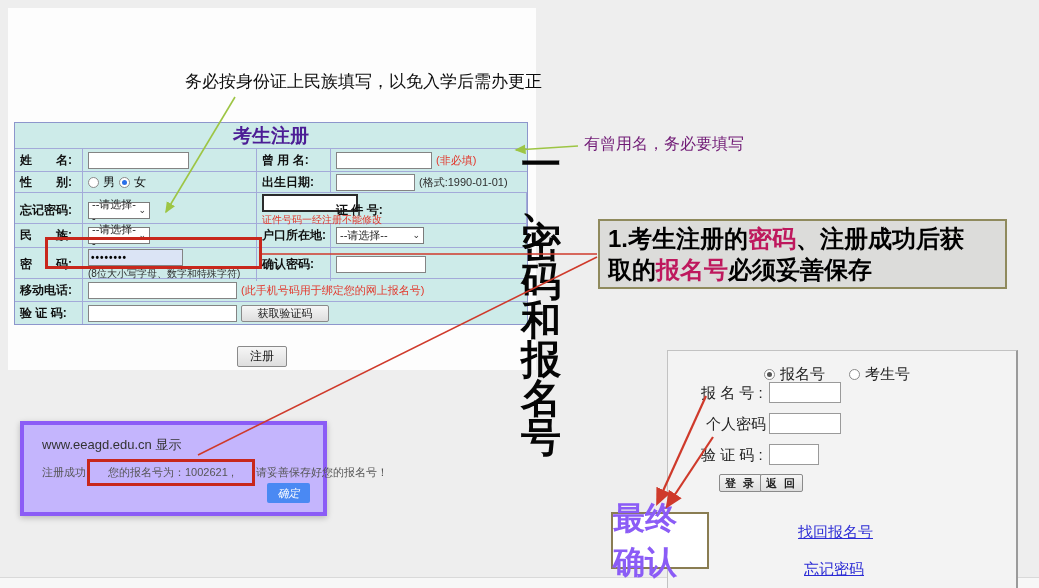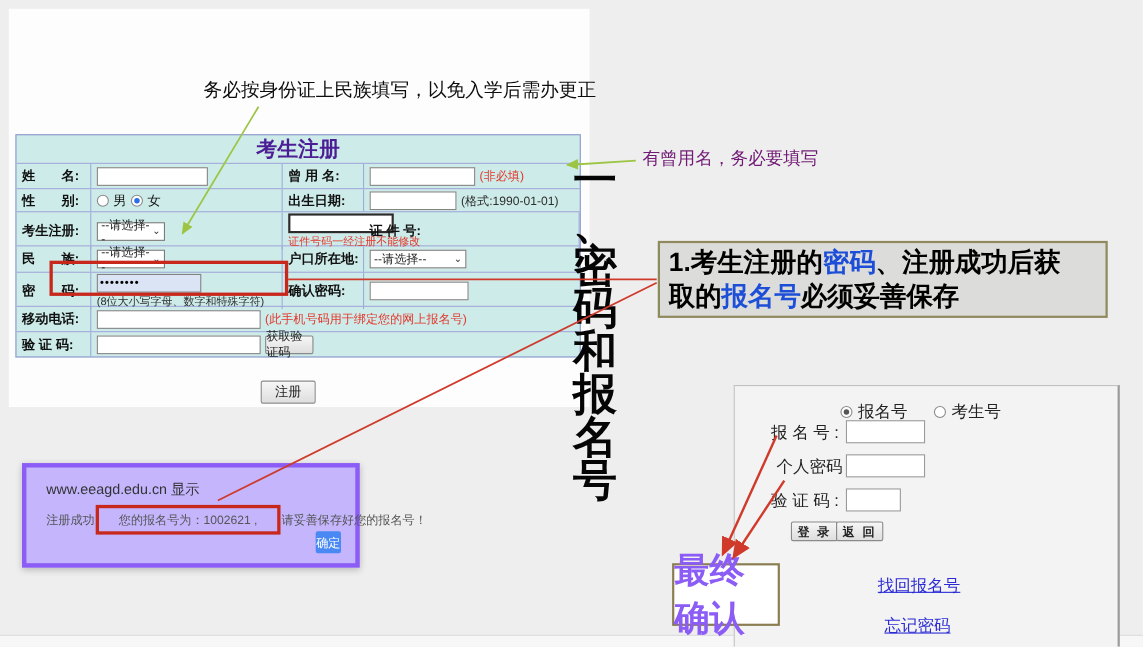--- a/index.html
+++ b/index.html
@@ -37,43 +37,43 @@
   .hint{font-size:10px;color:#2e2e2e;white-space:nowrap;}
   .radio{width:11px;height:11px;border-radius:50%;border:1px solid #8a8a8a;background:#fff;display:inline-block;position:relative;box-sizing:border-box;}
   .radio.sel-blue::after{content:"";position:absolute;inset:2px;border-radius:50%;background:#2a6fe8;}
   .radio.sel-dark::after{content:"";position:absolute;inset:2px;border-radius:50%;background:#555;}
   .rlabel{font-size:12px;color:#101010;}
 
   .btn{display:inline-flex;align-items:center;justify-content:center;
     background:linear-gradient(#f6f6f6,#dedede);border:1px solid #8a8a8a;border-radius:2px;
     font-size:11px;color:#222;box-sizing:border-box;cursor:default;}
   .register-btn{left:237px;top:346px;width:50px;height:21px;font-size:12px;z-index:2;}
-  .captcha-btn{width:44px;height:17px;}
+  .captcha-btn{width:88px;height:17px;}
 
   
   .red-rect{border:3px solid #c8271c;box-sizing:border-box;z-index:7;pointer-events:none;}
   .pwd-rect{left:45px;top:237px;width:217px;height:32px;}
 
   
   .vertical-title{left:517px;top:145px;width:48px;display:flex;flex-direction:column;align-items:center;
     font-size:40px;line-height:39px;font-weight:900;color:#050505;z-index:3;}
 
   
   .callout{left:598px;top:219px;width:409px;height:70px;background:#dcdcda;border:2px solid #8f8a5d;
     box-sizing:border-box;padding:2px 8px;font-size:24px;font-weight:700;line-height:31px;color:#000;z-index:5;}
-  .callout .red{color:#1d4ed8;}
+  .callout .red{color:#be185d;}
 
   
   .dialog{left:20px;top:421px;width:307px;height:95px;background:#c4b5fd;border:4px solid #8b5cf6;
     box-shadow:0 2px 6px rgba(0,0,0,.22);z-index:3;box-sizing:border-box;}
   .dialog-title{position:absolute;left:18px;top:11px;font-size:13px;color:#333;}
   .dialog-msg{position:absolute;left:18px;top:34px;display:flex;align-items:center;font-size:11px;color:#555;white-space:nowrap;}
   .dialog-highlight{border:3px solid #c8271c;padding:3px 18px;margin:0 1px;color:#555;}
-  .dialog-ok{position:absolute;right:13px;bottom:9px;width:23px;height:20px;background:#4a89f3;color:#fff;
-    font-size:11px;display:flex;align-items:center;justify-content:center;border-radius:2px;}
+  .dialog-ok{position:absolute;right:13px;bottom:9px;width:43px;height:20px;background:#4a89f3;color:#fff;
+    font-size:11px;display:flex;align-items:center;justify-content:center;border-radius:2px;font-style:italic;}
 
   
   .login-panel{left:667px;top:350px;width:348px;height:238px;background:#f3f3f3;
     border-top:1px solid #c2c2c2;border-left:1px solid #c2c2c2;border-right:2px solid #9a9a9a;box-sizing:content-box;z-index:1;}
   .login-radio-row{position:absolute;left:96px;top:14px;display:flex;gap:24px;align-items:center;font-size:15px;color:#222;}
   .lrow-label{position:absolute;font-size:15px;color:#222;white-space:nowrap;}
   .lin{position:absolute;height:17px;border:1px solid #9a9a9a;background:#fff;box-sizing:content-box;}
   .lbtn{position:absolute;width:43px;height:18px;font-size:11px;font-weight:700;letter-spacing:2px;}
   .login-link{position:absolute;font-size:15px;color:#2b2bd5;text-decoration:underline;white-space:nowrap;cursor:pointer;}
 
@@ -124,21 +124,21 @@
         <span class="rlabel">女</span>
       </div>
       <div class="cell bR flabel">出生日期:</div>
       <div class="cell">
           <input class="tin" style="width: 73px;">
         <span class="note-dark">(格式:1990-01-01)</span>
         </div>
     </div>
 
     <div class="frow cols4" style="height:30px;">
-      <div class="cell bR flabel">考生注册:</div>
+      <div class="cell bR flabel">忘记密码:</div>
       <div class="cell bR">
         <div class="selectbox" style="width:62px;">
           <span>--请选择--</span>
             <span class="selarrow">⌄</span>
         </div>
       </div>
       <div class="cell col">
         <input class="tin idno" style="width: 88px;">
         <span class="note-red sm">证件号码一经注册不能修改</span>
       </div>

